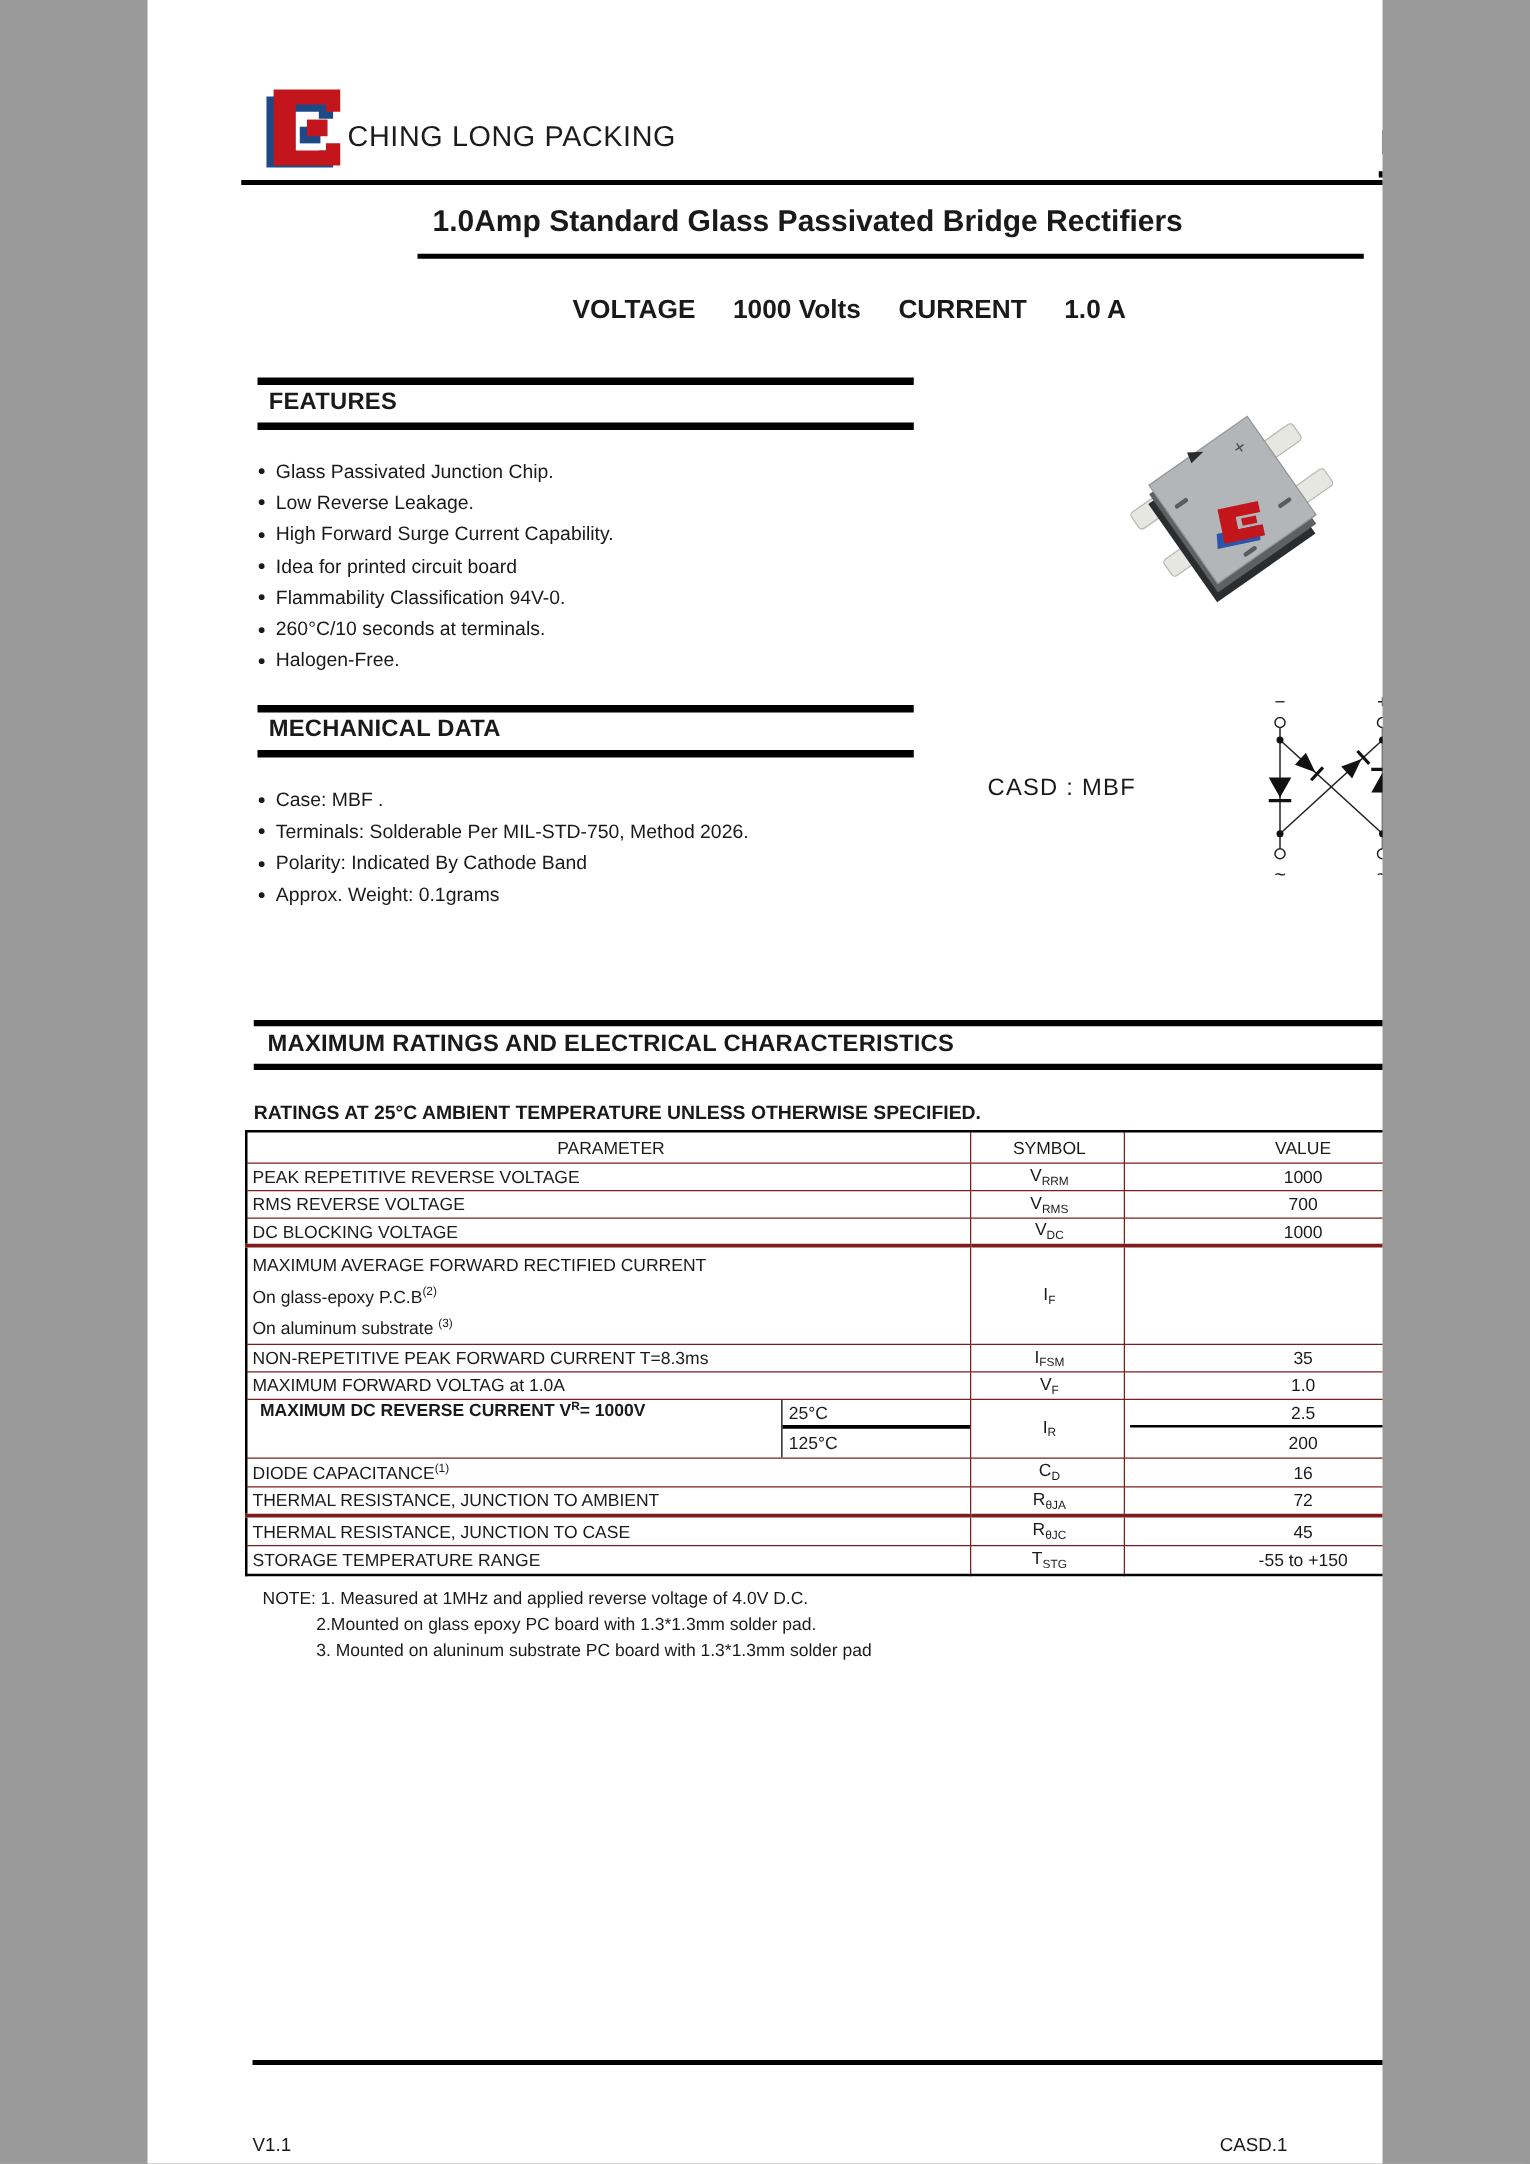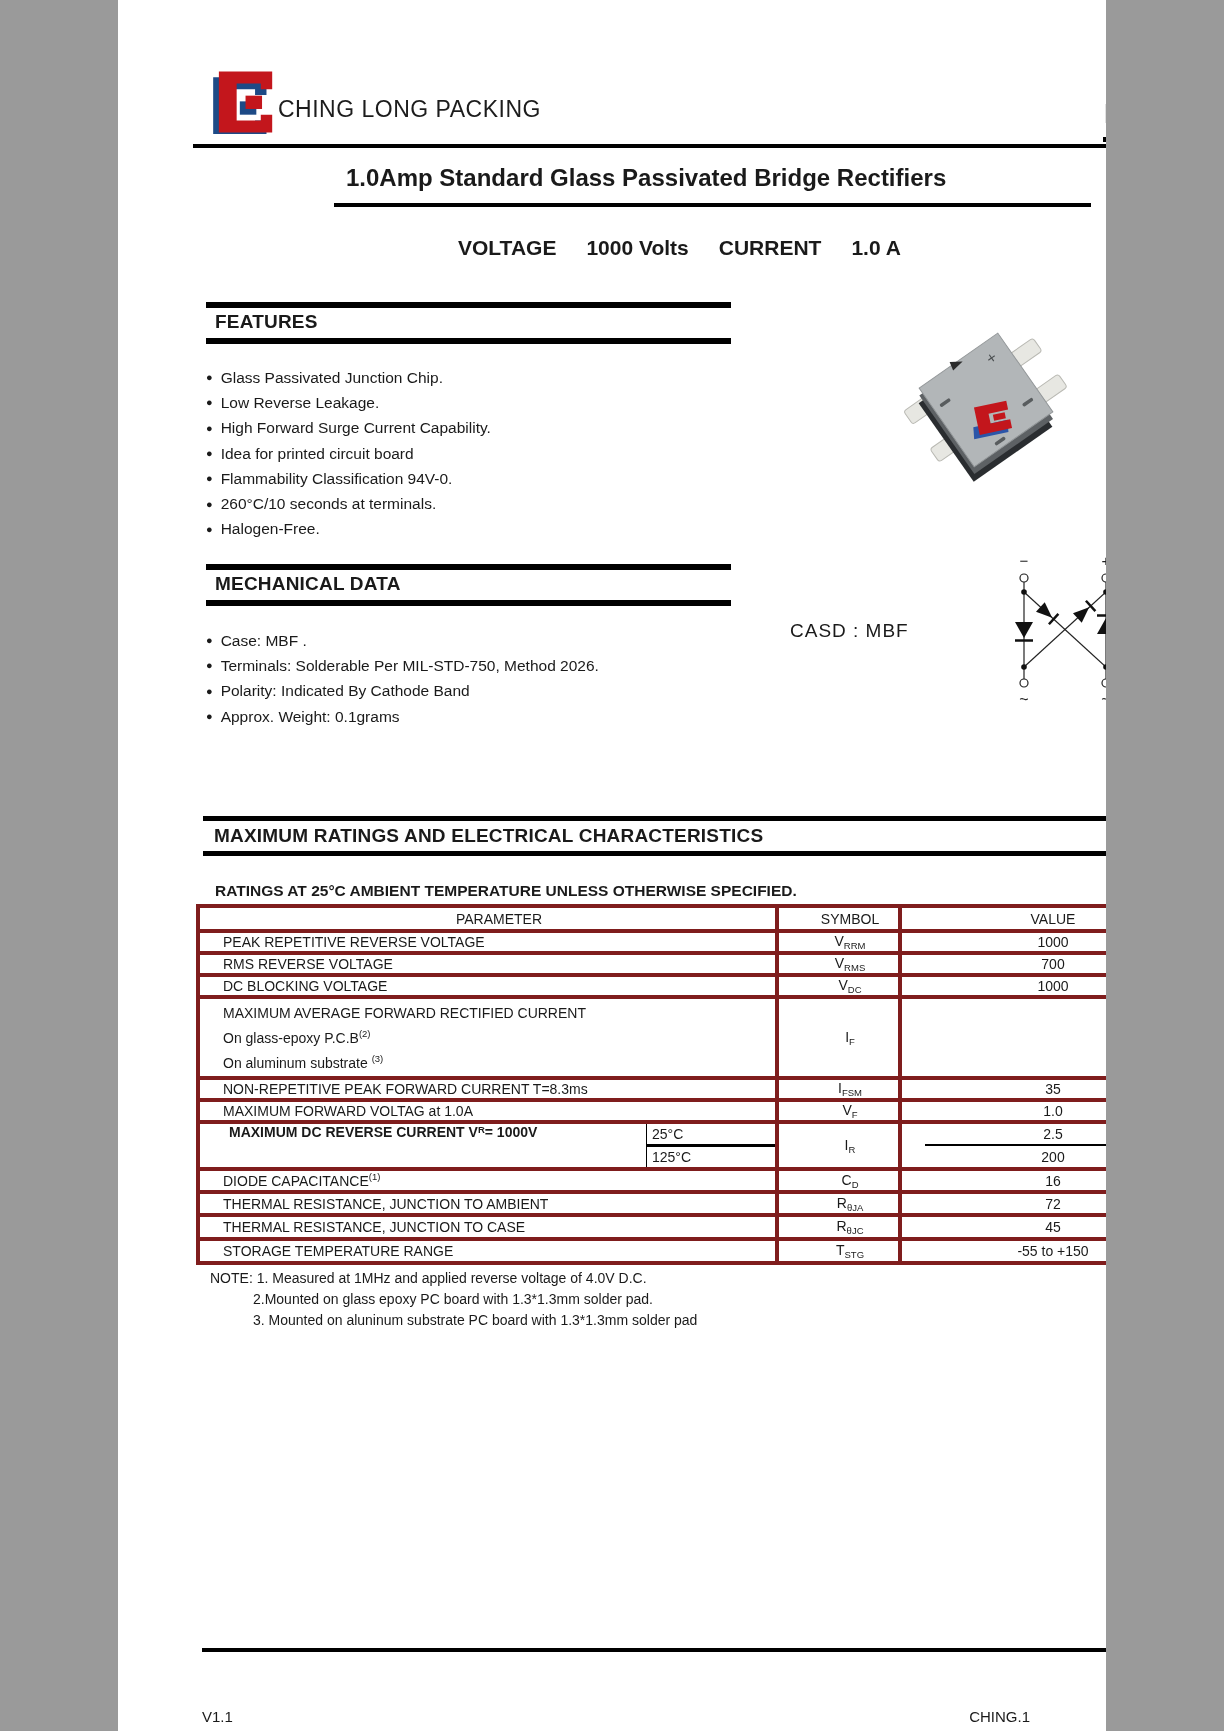--- a/index.html
+++ b/index.html
@@ -12,21 +12,21 @@
   .doc-title{font-size:24px;font-weight:bold;white-space:nowrap;}
   .vline{display:flex;gap:30px;font-size:21px;font-weight:bold;white-space:nowrap;}
   .sec-head{font-size:19px;font-weight:bold;letter-spacing:.2px;}
   .blist{display:flex;flex-direction:column;}
   .bitem{display:flex;align-items:center;height:25.3px;font-size:15.5px;white-space:nowrap;}
   .bitem .dot{font-size:11px;margin-right:8px;line-height:1;}
   .casd{font-size:19px;letter-spacing:1px;white-space:nowrap;}
   .cond{font-size:15.5px;font-weight:bold;white-space:nowrap;}
   table.ratings{position:absolute;left:78px;top:904px;border-collapse:collapse;table-layout:fixed;
         width:1069px;font-size:14px;}
-  table.ratings td{border:4px solid #7f1d1d;padding:0 0 0 23px;height:22px;box-sizing:border-box;
+  table.ratings td{border:1px solid #7f1d1d;padding:0 0 0 4px;height:22px;box-sizing:border-box;
         white-space:nowrap;overflow:hidden;}
   td.cc{text-align:center;padding:0;}
   td.c-sym{border-right-width:3px;margin-top:42px;}
   tr.hdr td{height:25px;}
   tr.thickb td{border-bottom-width:3px;}
   td.p0{padding:0;}
   .sup{font-size:9.5px;vertical-align:super;line-height:0;}
   .sb{font-size:9.5px;vertical-align:-3px;}
   .mline{line-height:25px;}
   .if-vals{display:flex;flex-direction:row;justify-content:flex-end;height:100%;}
@@ -191,21 +191,21 @@
     <text x="34" y="18" font-size="15" text-anchor="middle" fill="#222">−</text>
     <text x="116" y="18" font-size="15" text-anchor="middle" fill="#222">+</text>
     <text x="34" y="157" font-size="16" text-anchor="middle" fill="#222">~</text>
     <text x="116" y="157" font-size="16" text-anchor="middle" fill="#222">~</text>
   </svg>
 
   <div class="bar" style="left:85px;top:816px;width:1063px;height:5px"></div>
   <div class="abs sec-head" style="left:96px;top:825px">MAXIMUM RATINGS AND ELECTRICAL CHARACTERISTICS</div>
   <div class="bar" style="left:85px;top:851px;width:1063px;height:5px"></div>
 
-  <div class="abs cond" style="left:97px;top:882px">RATINGS AT 25°C AMBIENT TEMPERATURE UNLESS OTHERWISE SPECIFIED.</div>
+  <div class="abs cond" style="left:85px;top:882px">RATINGS AT 25°C AMBIENT TEMPERATURE UNLESS OTHERWISE SPECIFIED.</div>
 
   <table class="ratings" style="border:2px solid #000">
     <colgroup>
         <col style="width:579px">
         <col style="width:123px">
         <col style="width:283px">
         <col style="width:84px">
       </colgroup>
     <tbody>
         <tr class="hdr">
@@ -310,15 +310,15 @@
     </table>
 
   <div class="abs notes" style="left:92px;top:1268px">
     <div>NOTE: 1. Measured at 1MHz and applied reverse voltage of 4.0V D.C.</div>
     <div class="ind">2.Mounted on glass epoxy PC board with 1.3*1.3mm solder pad.</div>
     <div class="ind">3. Mounted on aluninum substrate PC board with 1.3*1.3mm solder pad</div>
   </div>
 
   <div class="bar" style="left:84px;top:1648px;width:1064px;height:4px"></div>
   <div class="abs foot" style="left:84px;top:1660px">V1.1</div>
-  <div class="abs foot" style="right:76px;top:1660px">CHING.1</div>
+  <div class="abs foot" style="right:76px;top:1660px">CASD.1</div>
 
 </div>
 
 </body></html>

